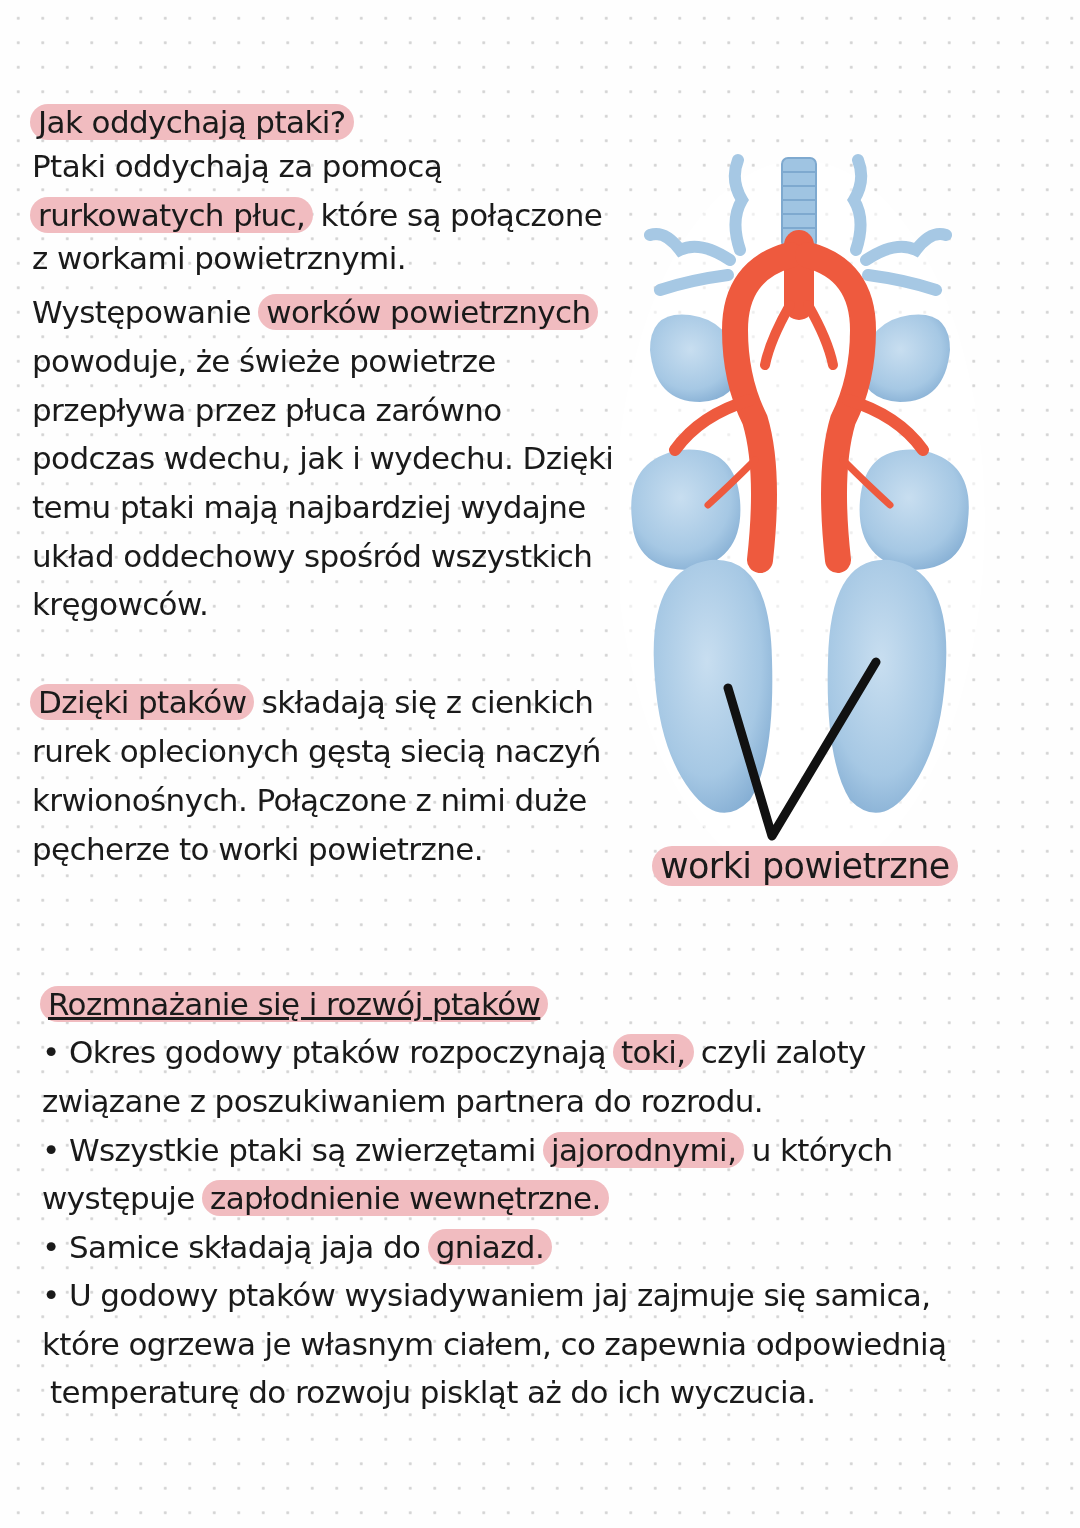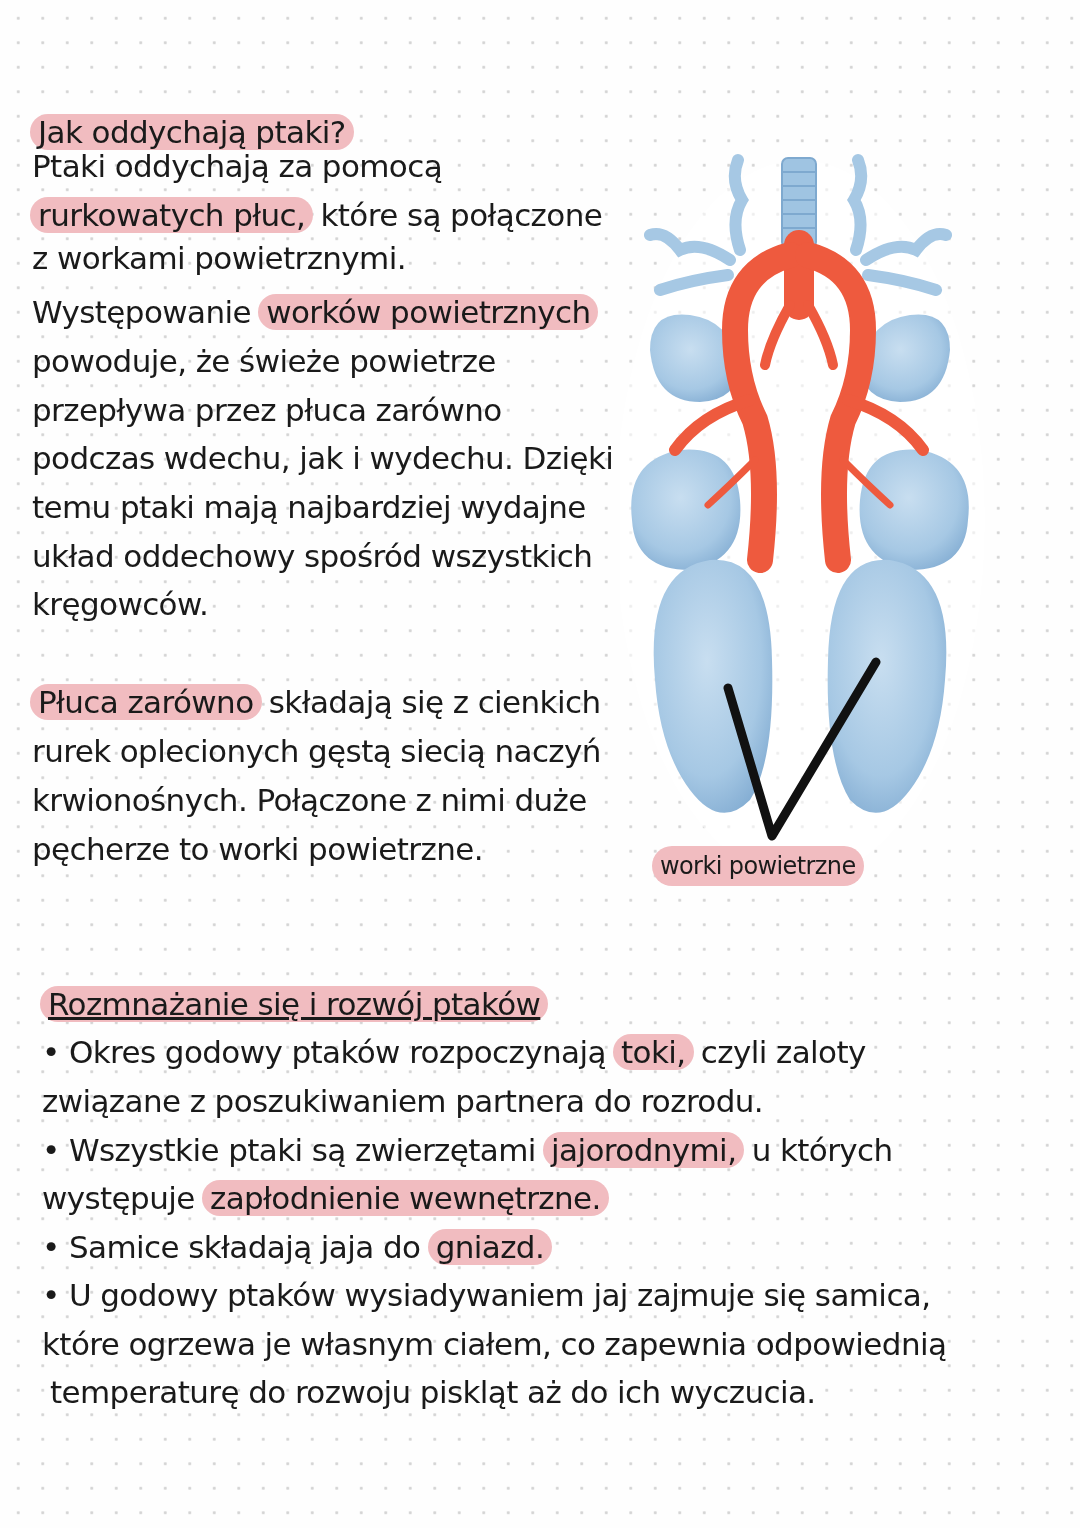--- a/index.html
+++ b/index.html
@@ -11,43 +11,43 @@
     background-position: 6px 6px;
     font-family: "DejaVu Sans", sans-serif;
     color: #1a1a1a;
   }
   .text-block { position: absolute; font-size: 31px; letter-spacing: -0.6px; }
   .line { position: absolute; white-space: nowrap; height: 44px; line-height: 44px; }
   .hl { background: #f1bcc0; border-radius: 22px; padding: 0 8px; margin: 0 -2px; }
   .illus { position: absolute; left: 620px; top: 140px; width: 380px; height: 760px; }
   .label-pill {
     position: absolute; left: 652px; top: 846px; height: 40px; line-height: 40px;
-    font-size: 24px; letter-spacing: -0.6px; padding: 0 8px;
+    font-size: 35px; letter-spacing: -0.6px; padding: 0 8px;
     background: #f1bcc0; border-radius: 20px; white-space: nowrap;
   }
 </style>
 </head>
 <body>
 
 <div class="text-block" style="left:32px; top:96px;">
-  <div class="line" style="top:14px;text-align:center;"><span class="hl">Jak oddychają ptaki?</span></div>
+  <div class="line" style="top:4px;text-align:center;"><span class="hl">Jak oddychają ptaki?</span></div>
   <div class="line" style="top:48px;"><span>Ptaki oddychają za pomocą</span><span></span></div>
   <div class="line" style="top:97px;"><span></span><span class="hl">rurkowatych płuc,</span><span> które są połączone</span></div>
   <div class="line" style="top:140px;"><span>z workami powietrznymi.</span></div>
   <div class="line" style="top:194px;"><span>Występowanie </span><span class="hl">worków powietrznych</span></div>
   <div class="line" style="top:243px;"><span>powoduje, że świeże powietrze</span></div>
   <div class="line" style="top:292px;"><span>przepływa przez płuca zarówno</span></div>
   <div class="line" style="top:340px;"><span>podczas wdechu, jak i wydechu. Dzięki</span></div>
   <div class="line" style="top:389px;"><span>temu ptaki mają najbardziej wydajne</span></div>
   <div class="line" style="top:438px;"><span>układ oddechowy spośród wszystkich</span></div>
   <div class="line" style="top:486px;"><span>kręgowców.</span></div>
 </div>
 
 <div class="text-block" style="left:32px; top:680px;">
-  <div class="line" style="top:0;"><span class="hl">Płuca zarówno</span><span> składają się z cienkich</span></div>
+  <div class="line" style="top:0;"><span class="hl">Dzięki ptaków</span><span> składają się z cienkich</span></div>
   <div class="line" style="top:49px;"><span>rurek oplecionych gęstą siecią naczyń</span></div>
   <div class="line" style="top:98px;"><span>krwionośnych. Połączone z nimi duże</span></div>
   <div class="line" style="top:147px;"><span>pęcherze to worki powietrzne.</span></div>
 </div>
 
 <div class="illus">
   <svg width="380" height="760" viewBox="0 0 380 760">
     <defs>
       <radialGradient id="sac" cx="45%" cy="40%" r="65%">
         <stop offset="0%" stop-color="#c8def0"></stop>

